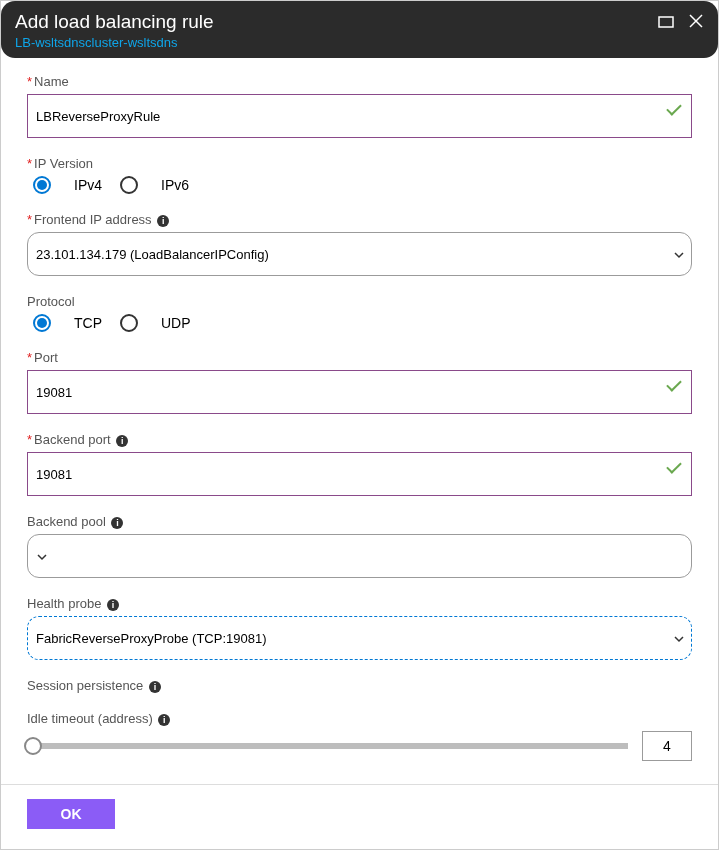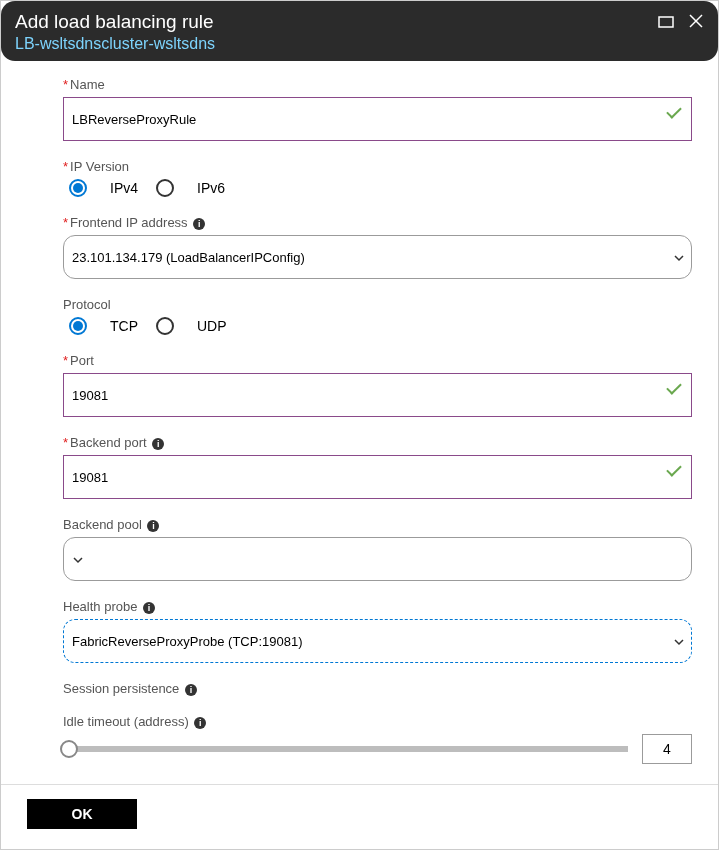--- a/index.html
+++ b/index.html
@@ -1,23 +1,23 @@
 <!DOCTYPE html>
 <html><head>
 <meta charset="utf-8">
 <style>
   * { box-sizing: border-box; font-family: "Segoe UI", Arial, sans-serif; }
   body { margin: 0; background: #fff; width: 719px; height: 850px; border: 1px solid #ccc; display: flex; flex-direction: column; }
   .header { background: #2b2b2b; color: #fff; padding: 10px 14px 8px 14px; display: flex; align-items: flex-start; border-radius: 14px; }
   .header-titles { flex: 1; }
   .header h1 { font-size: 19px; font-weight: 400; margin: 0 0 2px 0; }
-  .header .subtitle { font-size: 16px; color: #7dd3fc; }
+  .header .subtitle { font-size: 13px; color: #0ea5e9; }
   .header-icons { display: flex; gap: 14px; margin-top: 2px; }
   .header-icons svg { stroke: #fff; fill: none; }
-  .scroll-area { flex: 1; overflow-y: scroll; padding: 16px 26px 10px 26px; margin-left: 36px; }
+  .scroll-area { flex: 1; overflow-y: scroll; padding: 16px 26px 10px 26px; }
   .scroll-area::-webkit-scrollbar { width: 16px; }
   .scroll-area::-webkit-scrollbar-thumb { background: #c1c1c1; }
   .scroll-area::-webkit-scrollbar-track { background: #f1f1f1; }
   .field { margin-bottom: 18px; }
   .label { font-size: 13px; color: #555; margin-bottom: 5px; display: block; }
   .req { color: #e02020; margin-right: 2px; }
   .info-icon { display: inline-block; width: 12px; height: 12px; background: #333; color: #fff; border-radius: 50%; font-size: 9px; text-align: center; line-height: 12px; font-weight: bold; vertical-align: middle; margin-left: 2px; }
   .text-input, .select { width: 100%; height: 44px; border: 1px solid #9b9b9b; font-size: 13px; padding: 0 8px; outline: none; display: flex; align-items: center; position: relative; background: #fff; }
   .text-input.valid { border-color: #8a4a8a; padding-right: 28px; }
   .text-input.valid::after { content: ""; position: absolute; right: 10px; top: 9px; width: 12px; height: 6px; border-left: 2px solid #6aa84f; border-bottom: 2px solid #6aa84f; transform: rotate(-45deg); }
@@ -29,21 +29,21 @@
   .radio-item { display: flex; align-items: center; gap: 23px; font-size: 14px; cursor: pointer; }
   .radio-outer { width: 18px; height: 18px; border: 2px solid #333; border-radius: 50%; display: flex; align-items: center; justify-content: center; }
   .radio-item.selected .radio-outer { border-color: #0078d4; }
   .radio-inner { width: 10px; height: 10px; border-radius: 50%; }
   .radio-item.selected .radio-inner { background: #0078d4; }
   .slider-row { display: flex; align-items: center; gap: 14px; }
   .slider-track { position: relative; flex: 1; height: 6px; background: #bdbdbd; }
   .slider-thumb { position: absolute; left: 0; top: 50%; transform: translate(-3px, -50%); width: 18px; height: 18px; border-radius: 50%; background: #fff; border: 2px solid #888; cursor: pointer; }
   .slider-value { width: 50px; height: 30px; border: 1px solid #9b9b9b; text-align: center; font-size: 14px; display: flex; align-items: center; justify-content: center; }
   .footer { border-top: 1px solid #ddd; padding: 14px 26px 20px 26px; }
-  .ok-btn { background: #000000; color: #fff; border: none; width: 110px; height: 30px; font-size: 14px; font-weight: 600; cursor: pointer; }
+  .ok-btn { background: #8b5cf6; color: #fff; border: none; width: 88px; height: 30px; font-size: 14px; font-weight: 600; cursor: pointer; }
 </style>
 </head>
 <body>
 
 <div class="header">
   <div class="header-titles">
     <h1>Add load balancing rule</h1>
     <div class="subtitle">LB-wsltsdnscluster-wsltsdns</div>
   </div>
   <div class="header-icons">

